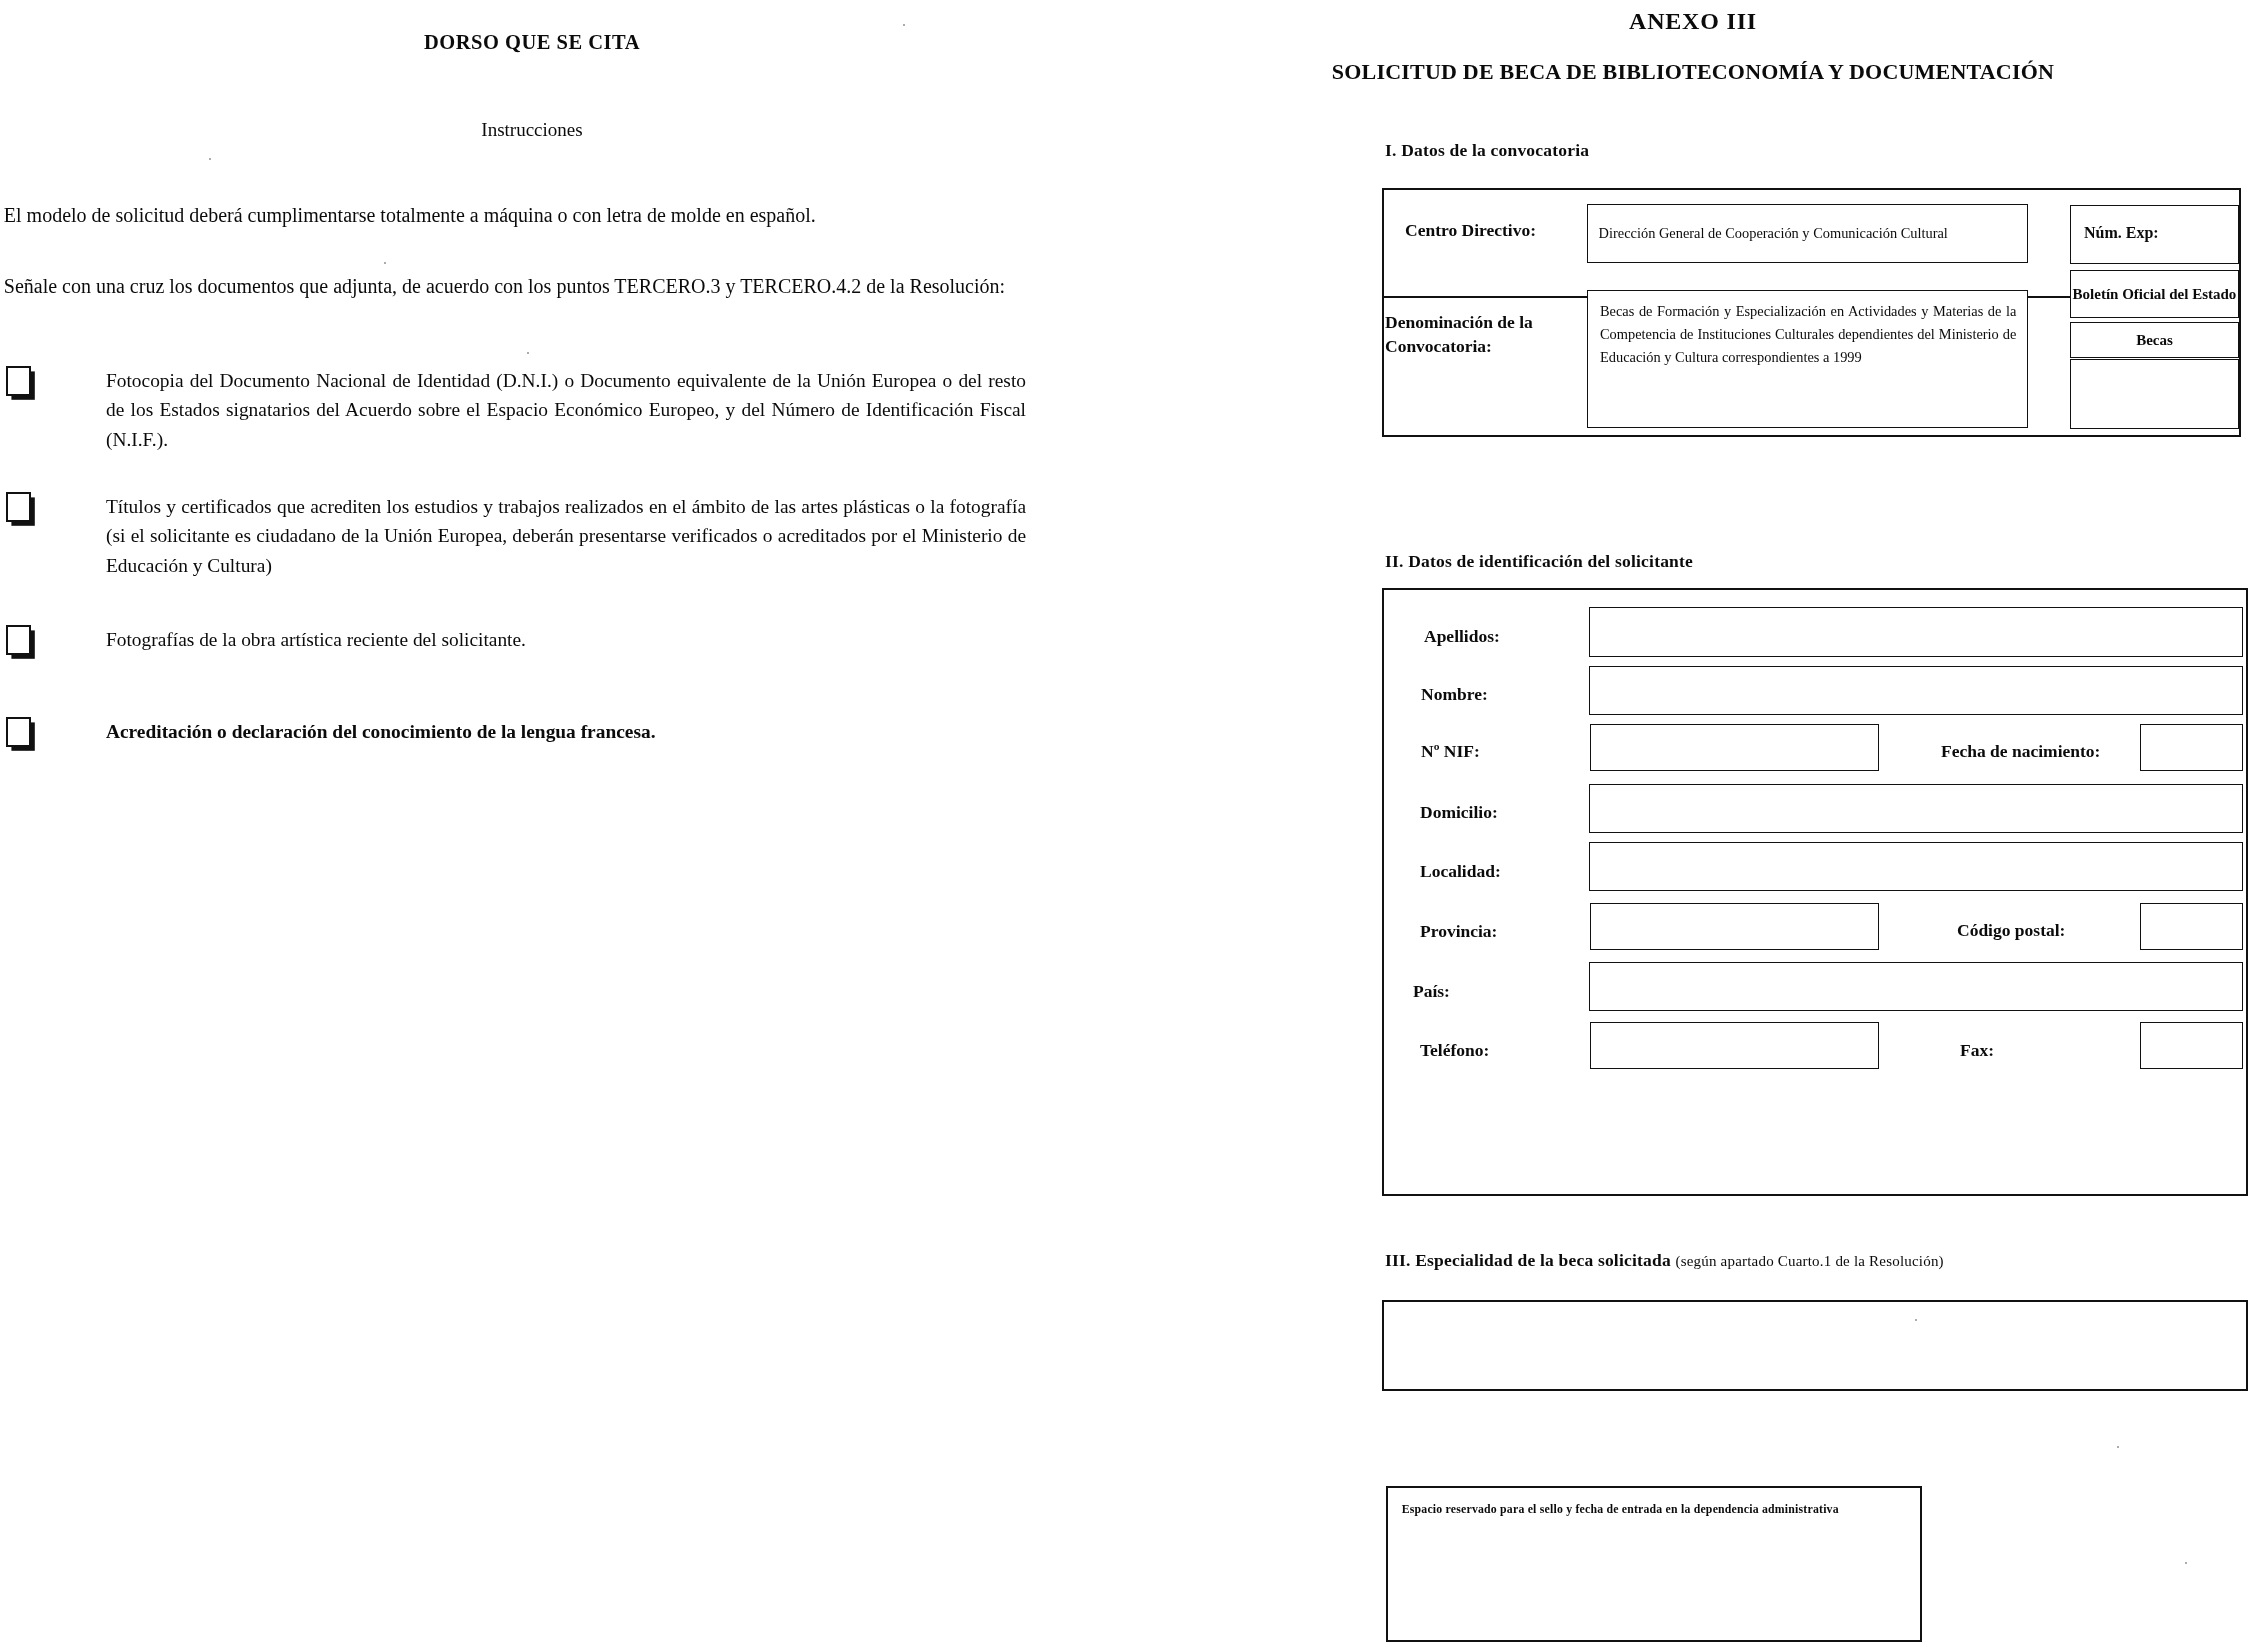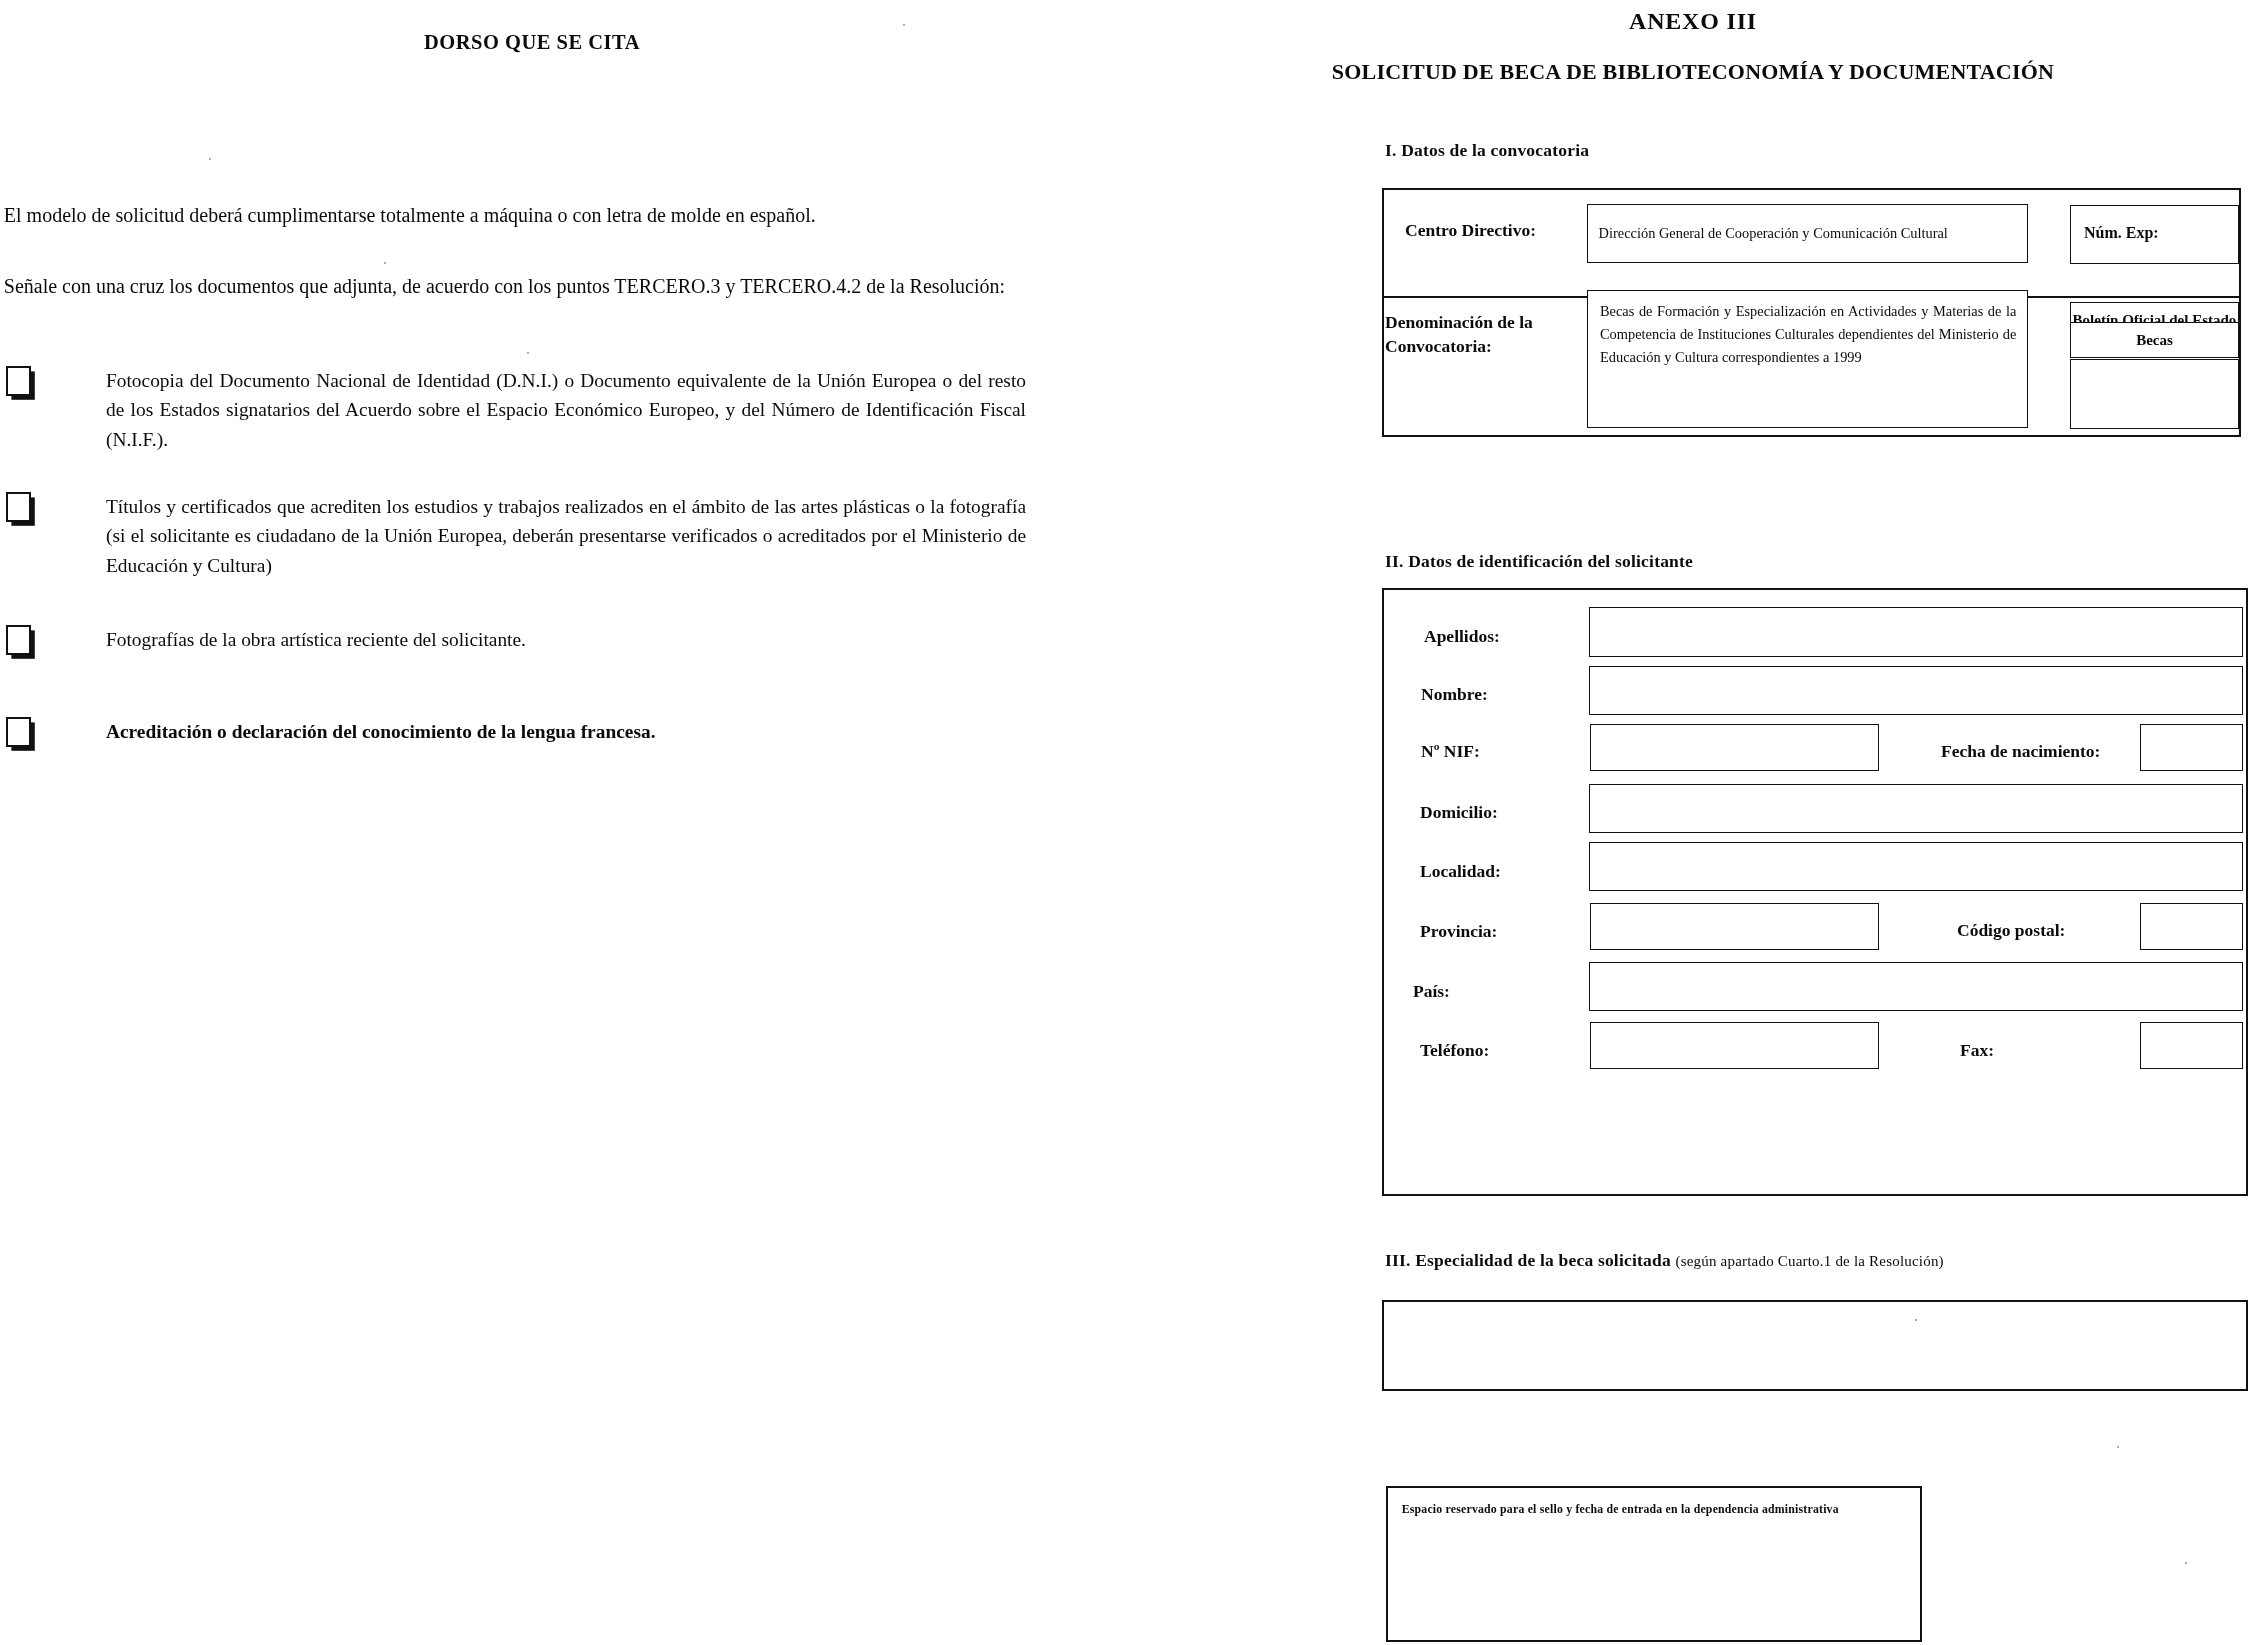--- a/index.html
+++ b/index.html
@@ -180,20 +180,21 @@
     font-weight: bold;
     letter-spacing: 0.2px;
   }
 </style>
 </head>
 <body>
 
 <div id="left-page">
 
   <div class="left-title">DORSO QUE SE CITA</div>
+  <div class="left-subtitle">Instrucciones</div>
 
   <div class="para" id="para-1">El modelo de solicitud deberá cumplimentarse totalmente a máquina o con letra de molde en español.</div>
   <div class="para" id="para-2">Señale con una cruz los documentos que adjunta, de acuerdo con los puntos TERCERO.3 y TERCERO.4.2 de la Resolución:</div>
 
   <div class="check-list">
 
     <div class="check-row" style="height:99px;">
       <span class="check-box"></span>
       <span class="check-text">Fotocopia del Documento Nacional de Identidad (D.N.I.) o Documento equivalente de la Unión Europea o del resto de los Estados signatarios del Acuerdo sobre el Espacio Económico Europeo, y del Número de Identificación Fiscal (N.I.F.).</span>
     </div>
@@ -235,21 +236,21 @@
   <div class="boxed-text" style="left:462px; top:204px; width:441px; height:59px; display:flex; align-items:center; text-align:left;">Dirección General de Cooperación y Comunicación Cultural</div>
 
   <div class="in-box" style="left:945px; top:205px; width:169px; height:59px;"></div>
   <div class="fld-label" style="left:959px; top:224px; font-size:16px;">Núm. Exp:</div>
 
   <div class="fld-label" style="left:260px; top:312px;">Denominación de la</div>
   <div class="fld-label" style="left:260px; top:336px;">Convocatoria:</div>
 
   <div class="boxed-text" style="left:462px; top:290px; width:441px; height:138px;padding-left:12px;">Becas de Formación y Especialización en Actividades y Materias de la Competencia de Instituciones Culturales dependientes del Ministerio de Educación y Cultura correspondientes a 1999</div>
 
-  <div class="centered-cell" style="left:945px; top:302px; width:169px; height:36px;">Boletín Oficial del Estado</div>
+  <div class="centered-cell" style="left:945px; top:270px; width:169px; height:48px;">Boletín Oficial del Estado</div>
   <div class="centered-cell" style="left:945px; top:322px; width:169px; height:36px;">Becas</div>
   <div class="in-box" style="left:945px; top:359px; width:169px; height:70px;"></div>
 
   <div class="sect-head" id="sect-2-head">II. Datos de identificación del solicitante</div>
   <div class="outer-box" id="ident-box"></div>
 
   <div class="fld-label" style="left:299px; top:626px;">Apellidos:</div>
   <div class="in-box" style="left:464px; top:607px; width:654px; height:50px;"></div>
 
   <div class="fld-label" style="left:296px; top:684px;">Nombre:</div>

